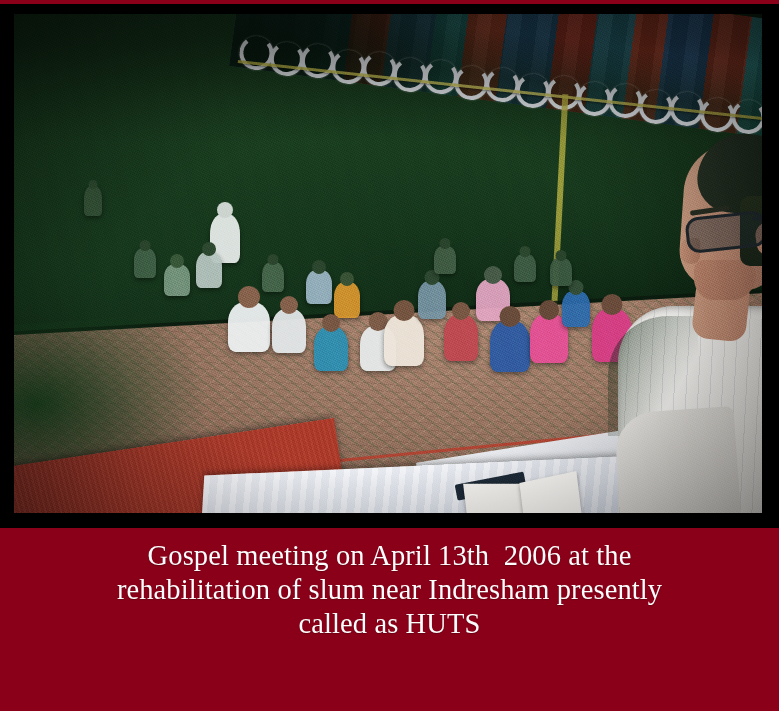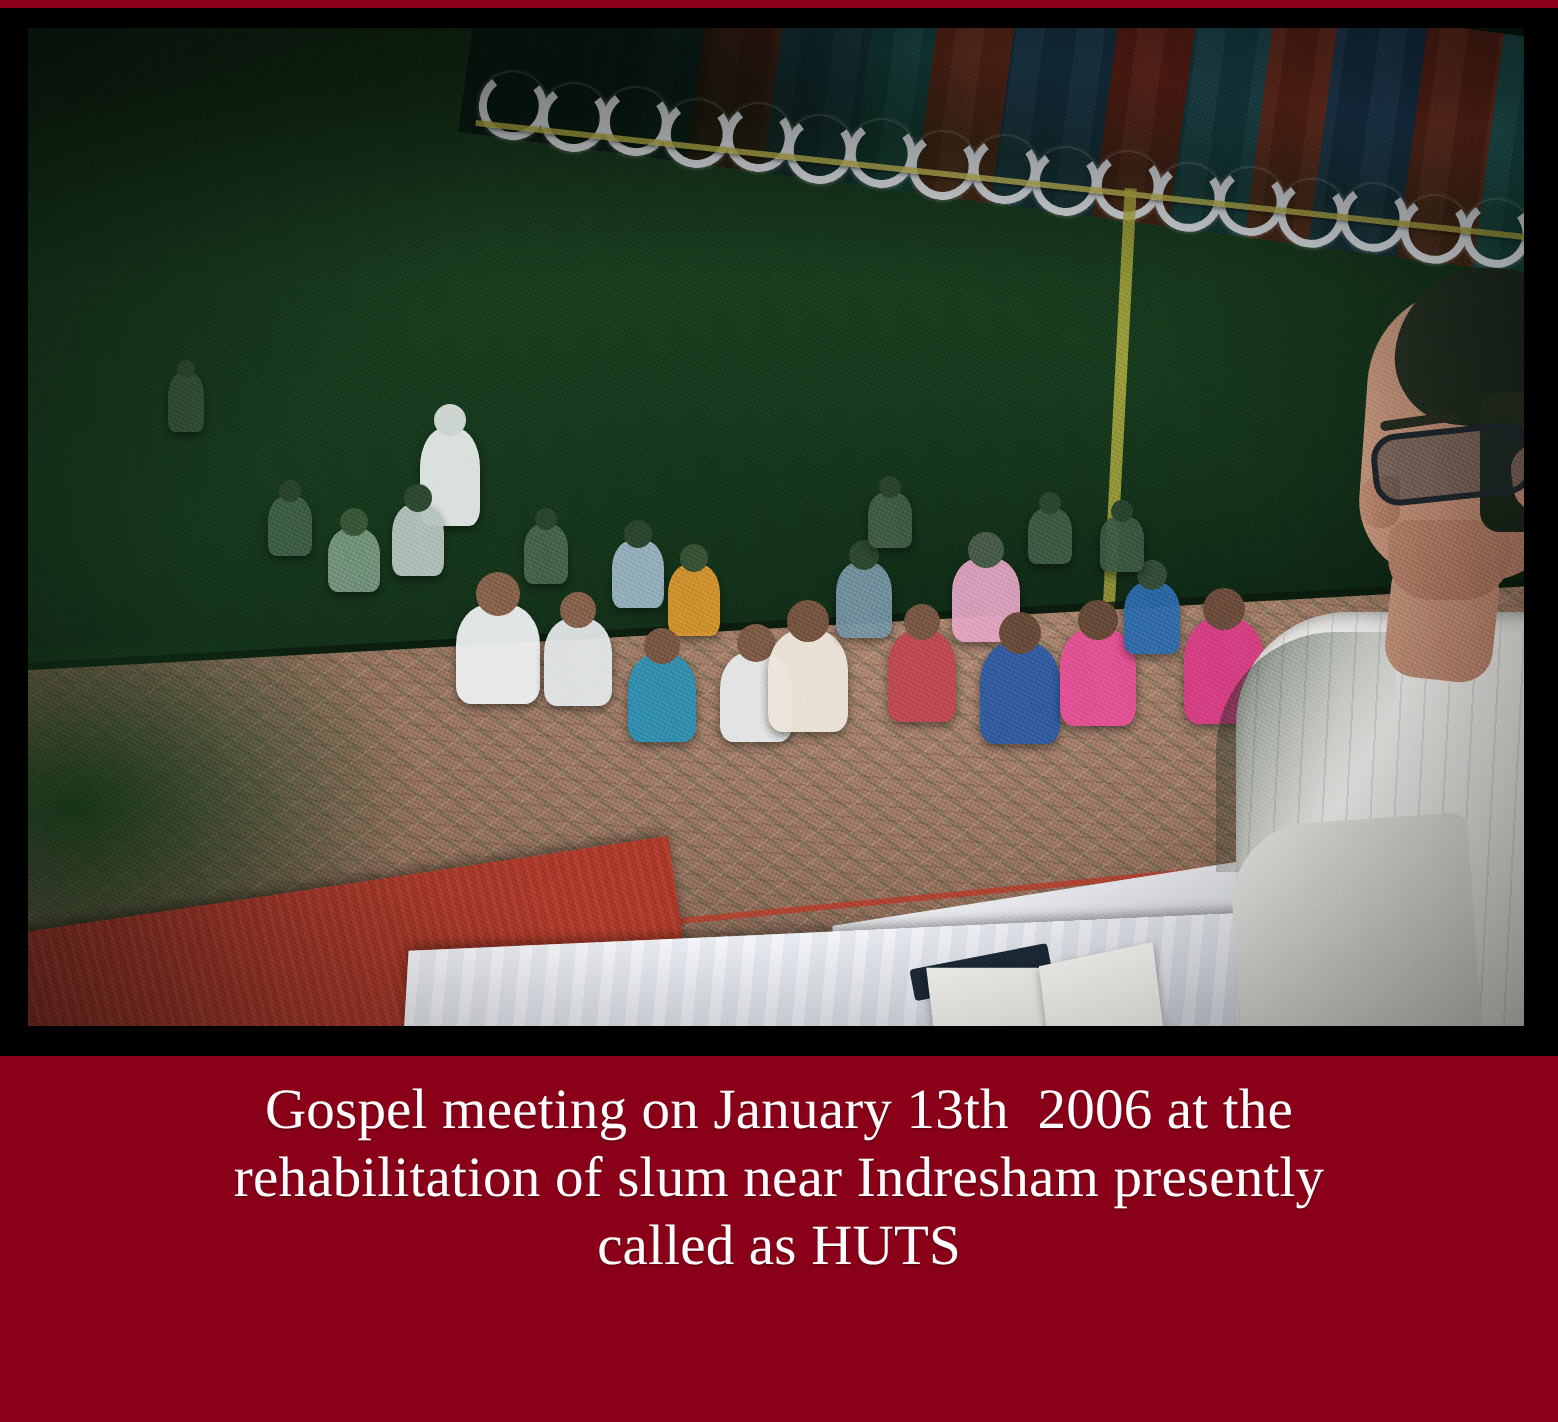--- a/index.html
+++ b/index.html
@@ -360,18 +360,18 @@
       <div class="sp-glass"></div>
       <div class="sp-glass-arm"></div>
     </div>
 
     <div class="grain"></div>
     <div class="toplight"></div>
     <div class="vignette"></div>
   </div>
 
   <div id="caption">
-    <div class="lines">Gospel meeting on January 13th  2006 at the
+    <div class="lines">Gospel meeting on April 13th  2006 at the
 rehabilitation of slum near Indresham presently
 called as HUTS</div>
   </div>
 
 </div>
 
 </body></html>

